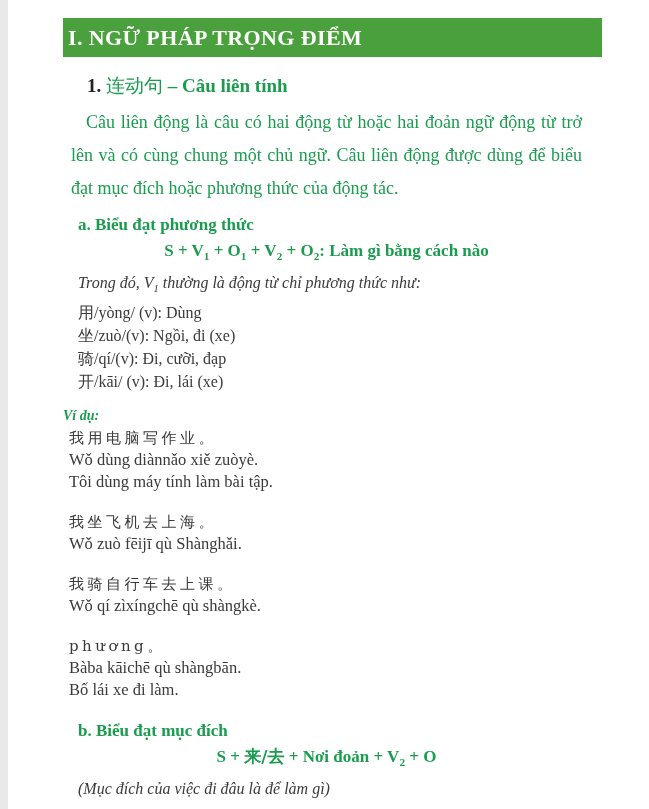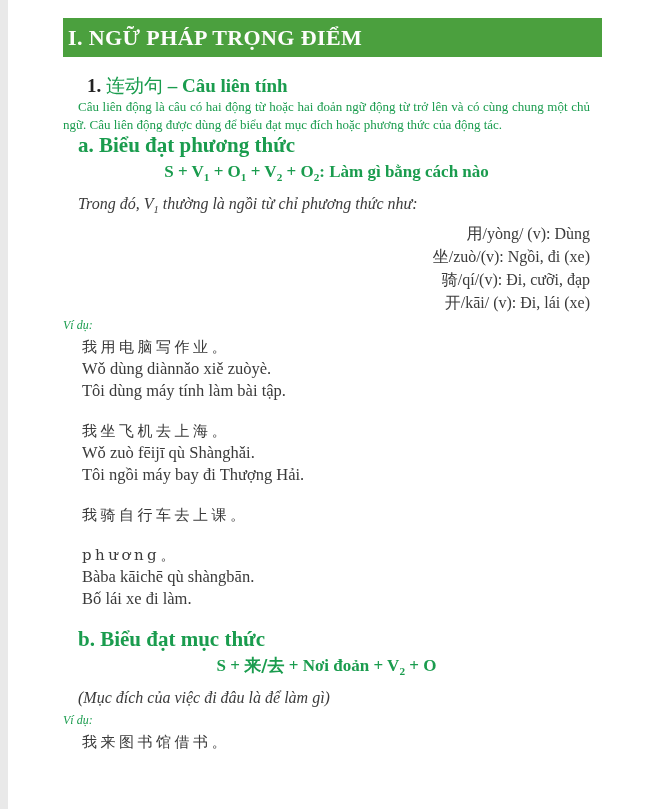--- a/index.html
+++ b/index.html
@@ -35,54 +35,53 @@
   }
   .h1{
     margin:4px 0 0 24px;
     font-size:19px;line-height:24px;font-weight:bold;
     color:var(--accent-green);
   }
   .h1 .dark{color:#222222;}
   .h1 .cjk{font-weight:normal;font-family:Liberation Serif, serif;}
   .cjk{font-family:"DejaVu Serif",serif;}
   .intro{
-    margin:0;
+    margin:8px;
     color:var(--accent-green);
-    font-size:13px;line-height:18px;
+    font-size:18px;line-height:33px;
     text-align:justify;text-indent:15px;
   }
   .part-heading{
     margin:0 0 0 15px;
-    font-size:21px;line-height:23px;font-weight:bold;
+    font-size:17px;line-height:23px;font-weight:bold;
     color:var(--accent-green);
   }
   .formula{
     text-align:center;
     font-size:17px;line-height:29px;font-weight:bold;
     color:var(--accent-green);
   }
   sub{font-size:66%;}
   .note{
     margin:0 0 0 15px;
     font-style:italic;
     font-size:16px;line-height:23px;
     color:var(--body-dark);
   }
   .vocab-line{
     margin-left:15px;
     font-size:16px;line-height:23px;
     color:var(--body-dark);
-    text-align:right;
   }
   .vidu{
     color:var(--accent-green);
-    font-style:italic;font-weight:normal;
-    font-size:12px;line-height:22px;
+    font-style:italic;font-weight:bold;
+    font-size:14px;line-height:22px;margin-top:12px;
   }
-  .examples{margin-left:19px;}
+  .examples{margin-left:6px;}
   .example{margin-bottom:18px;}
   .example > div{line-height:22px;}
   .hanzi{
     font-size:15px;letter-spacing:3.5px;
     color:var(--body-dark);
     font-family:"DejaVu Serif",serif;
   }
   .pinyin,.viet{
     font-size:16.5px;
     color:var(--body-dark);
@@ -101,21 +100,21 @@
 
   <div class="content">
 
     <div class="h1"><span class="dark">1. </span><span class="cjk">连动句</span><span> – Câu liên tính</span></div>
 
     <p class="intro">Câu liên động là câu có hai động từ hoặc hai đoản ngữ động từ trở lên và có cùng chung một chủ ngữ. Câu liên động được dùng để biểu đạt mục đích hoặc phương thức của động tác.</p>
 
     <div class="part part-a">
       <div class="part-heading">a. Biểu đạt phương thức</div>
       <div class="formula"><span>S + V</span><sub>1</sub><span> + O</span><sub>1</sub><span> + V</span><sub>2</sub><span> + O</span><sub>2</sub><span>: Làm gì bằng cách nào</span></div>
-      <div class="note"><span>Trong đó, V</span><sub>1</sub><span> thường là ngồi từ chỉ phương thức như:</span></div>
+      <div class="note"><span>Trong đó, V</span><sub>1</sub><span> thường là động từ chỉ phương thức như:</span></div>
 
       <div class="vocab-list">
 
           <div class="vocab-line">用/yòng/ (v): Dùng</div>
 
           <div class="vocab-line">坐/zuò/(v): Ngồi, đi (xe)</div>
 
           <div class="vocab-line">骑/qí/(v): Đi, cưỡi, đạp</div>
 
           <div class="vocab-line">开/kāi/ (v): Đi, lái (xe)</div>
@@ -127,37 +126,37 @@
 
           <div class="example">
             <div class="hanzi">我用电脑写作业。</div>
             <div class="pinyin">Wǒ dùng diànnǎo xiě zuòyè.</div>
             <div class="viet">Tôi dùng máy tính làm bài tập.</div>
           </div>
 
           <div class="example">
             <div class="hanzi">我坐飞机去上海。</div>
             <div class="pinyin">Wǒ zuò fēijī qù Shànghǎi.</div>
-            <div class="viet">Tôi ngồi máy bay đi Thượng Hải.</div>
           </div>
 
           <div class="example">
             <div class="hanzi">我骑自行车去上课。</div>
+            <div class="pinyin">Wǒ qí zìxíngchē qù shàngkè.</div>
           </div>
 
           <div class="example">
             <div class="hanzi">phương。</div>
             <div class="pinyin">Bàba kāichē qù shàngbān.</div>
             <div class="viet">Bố lái xe đi làm.</div>
           </div>
         </div>
     </div>
 
     <div class="part part-b">
-      <div class="part-heading">b. Biểu đạt mục thức</div>
+      <div class="part-heading">b. Biểu đạt mục đích</div>
       <div class="formula"><span>S + </span><span class="cjk">来/去</span><span> + Nơi đoản + V</span><sub>2</sub><span> + O</span></div>
       <div class="note">(Mục đích của việc đi đâu là để làm gì)</div>
 
       <div class="vidu">Ví dụ:</div>
 
       <div class="examples">
 
           <div class="example">
             <div class="hanzi">我来图书馆借书。</div>
 

